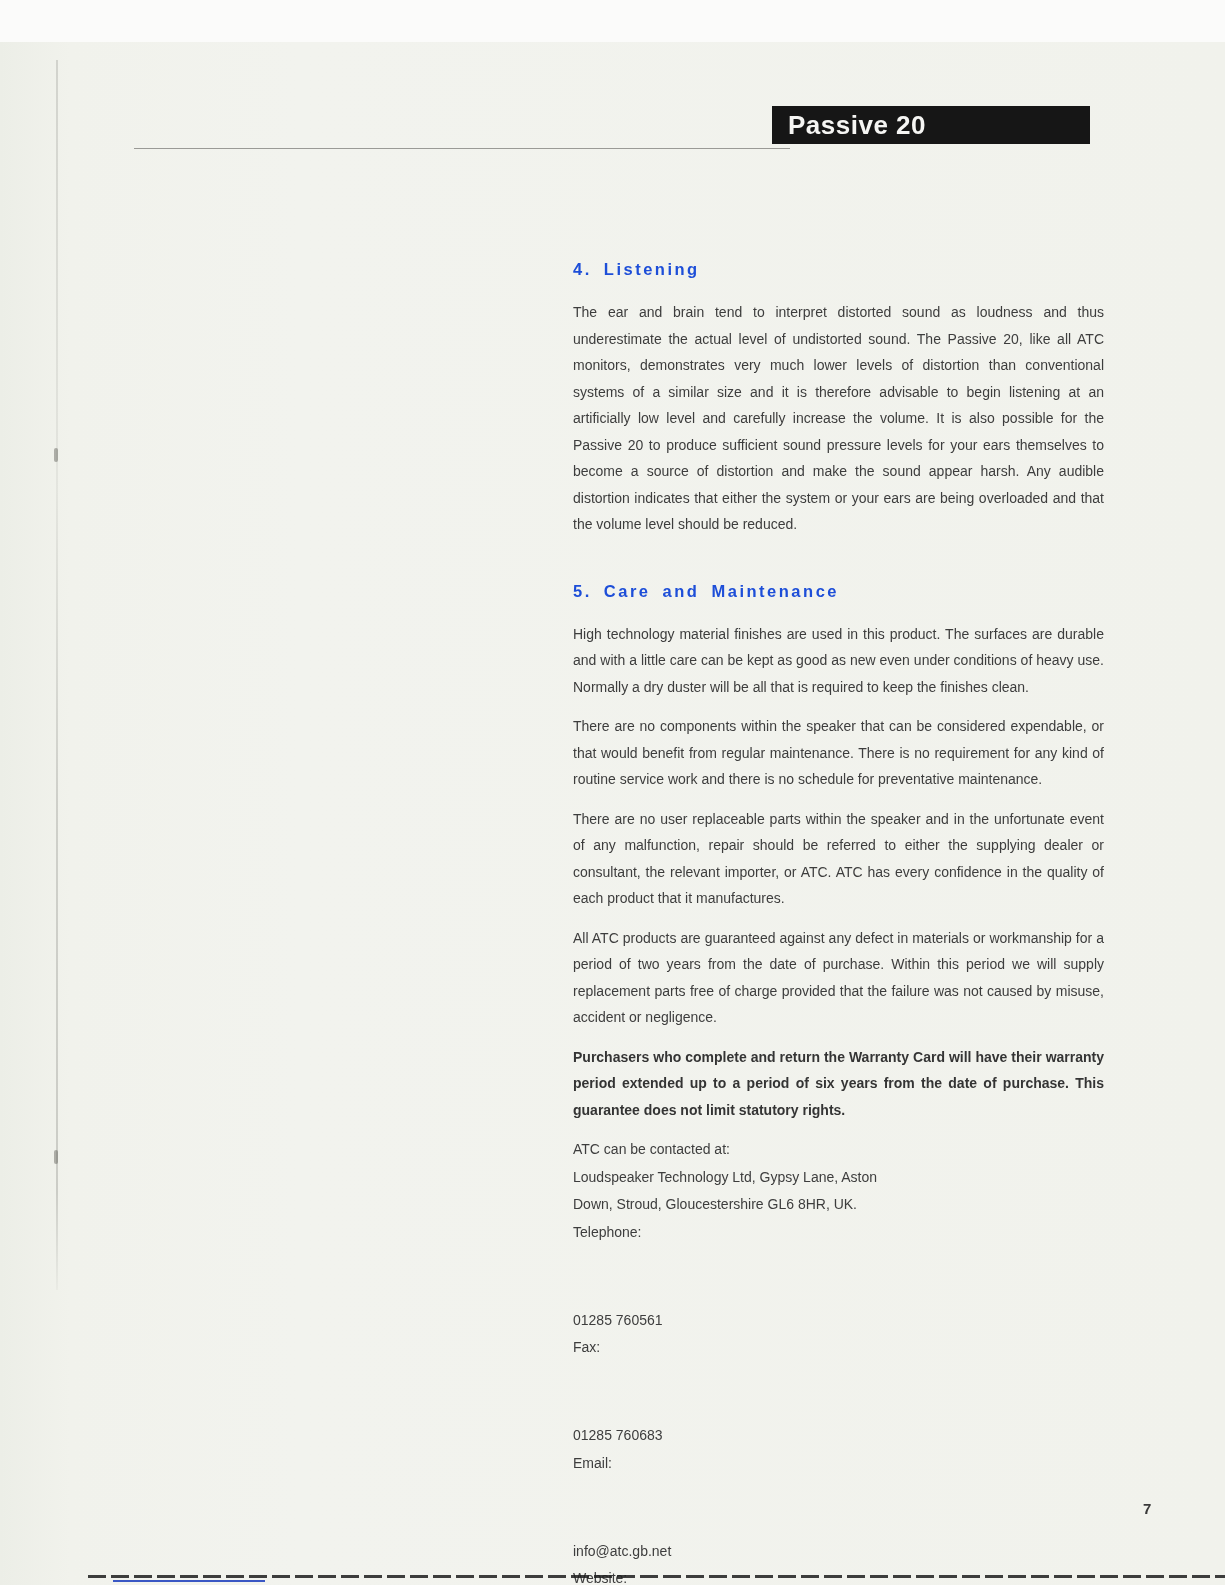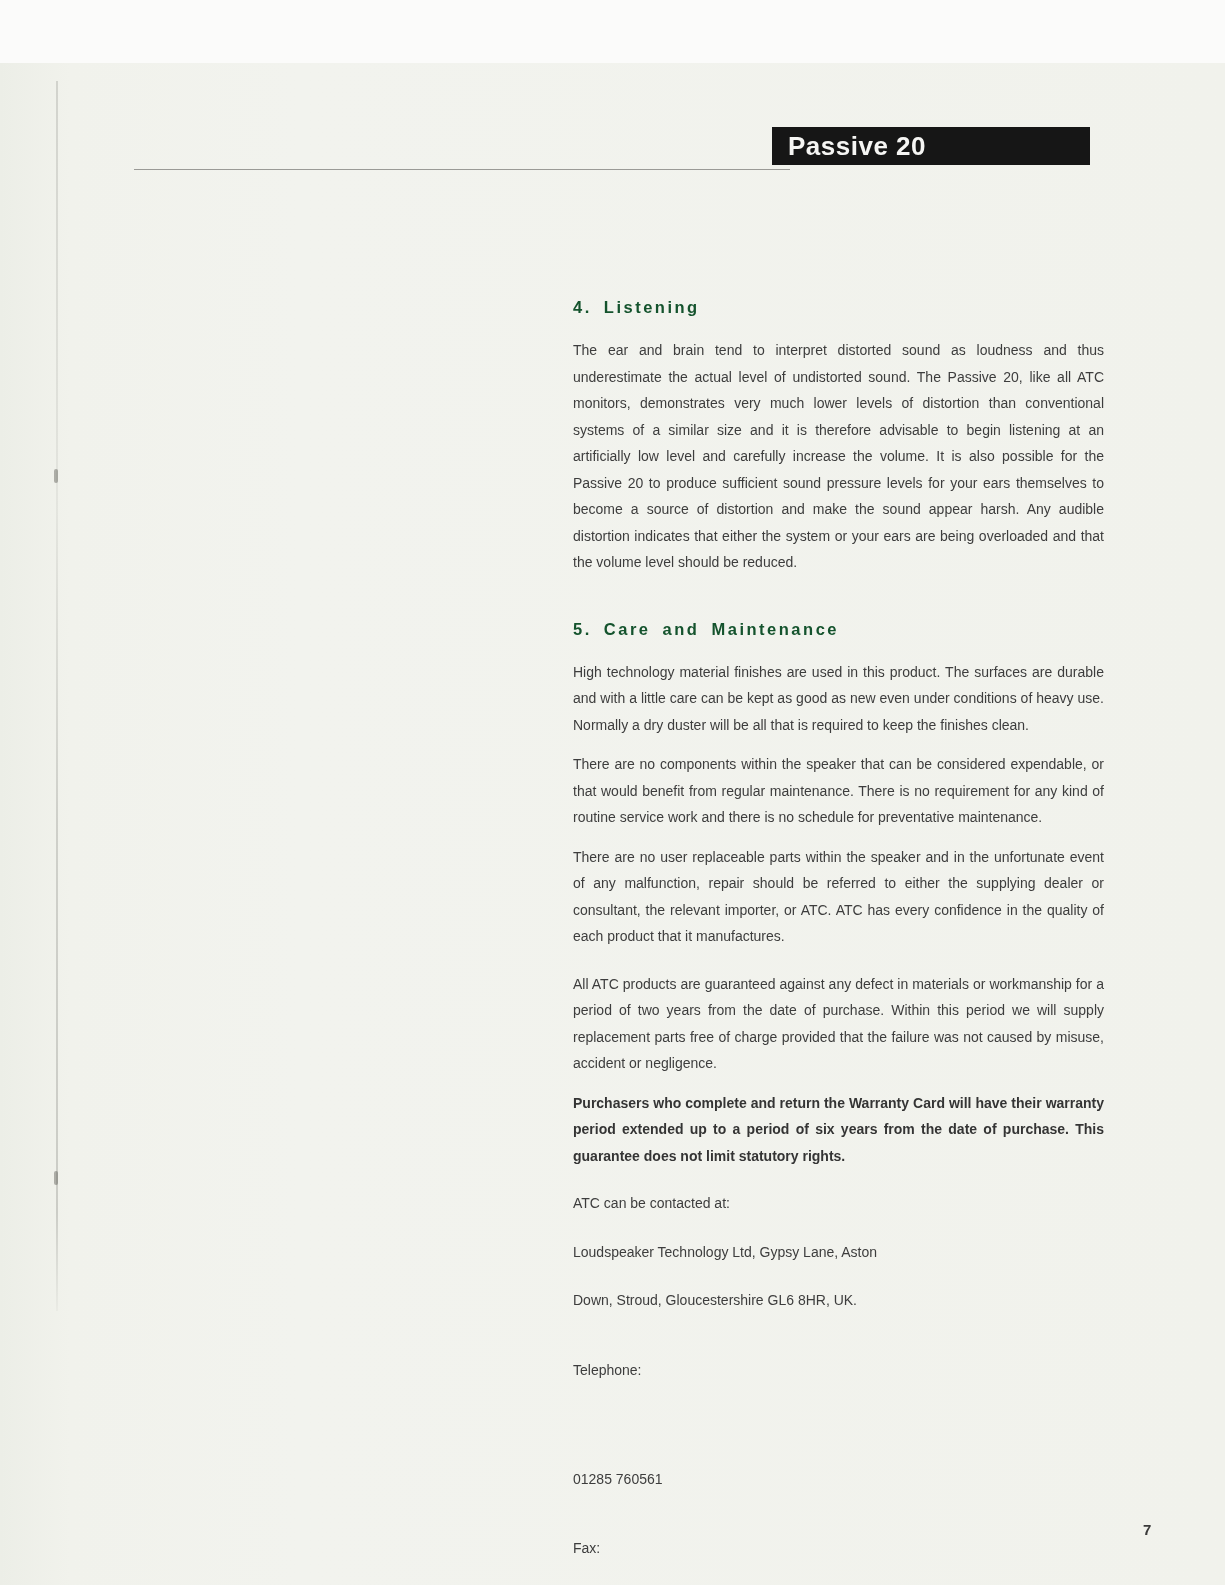--- a/index.html
+++ b/index.html
@@ -1,15 +1,15 @@
 <!DOCTYPE html>
 <html><head>
 <meta charset="utf-8">
 <style>
-  * { box-sizing: border-box; margin-top: 21px; }
+  * { box-sizing: border-box; }
   html, body { margin: 0; padding: 0; }
   body {
     width: 1225px;
     height: 1585px;
     position: relative;
     background: #fbfbfa;
     font-family: "Liberation Sans", sans-serif;
     overflow: hidden;
   }
   .paper {
@@ -39,21 +39,21 @@
   .content {
     position: absolute;
     left: 573px; top: 256px;
     width: 531px;
   }
   .section-heading {
     font-size: 16.5px;
     font-weight: bold;
     letter-spacing: 2.5px;
     word-spacing: 5px;
-    color: #14532d;
+    color: #1d4ed8;
     margin: 44px 0 20px 0;
   }
   .section:first-child .section-heading { margin-top: 4px; }
   .para {
     font-size: 14px;
     line-height: 26.5px;
     text-align: justify;
     color: #3d3d3d;
     margin: 0 0 13px 0;
   }

